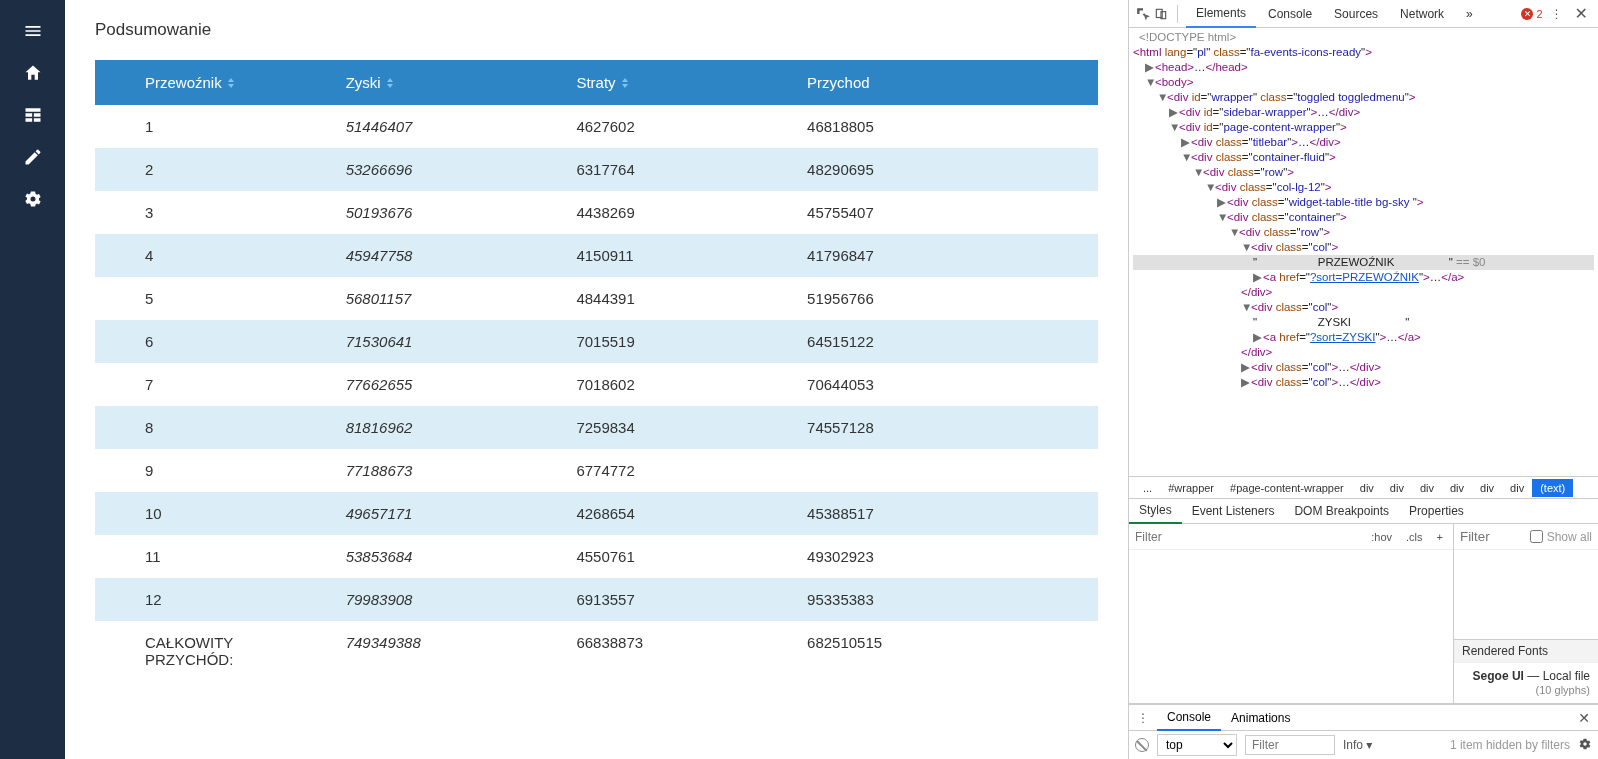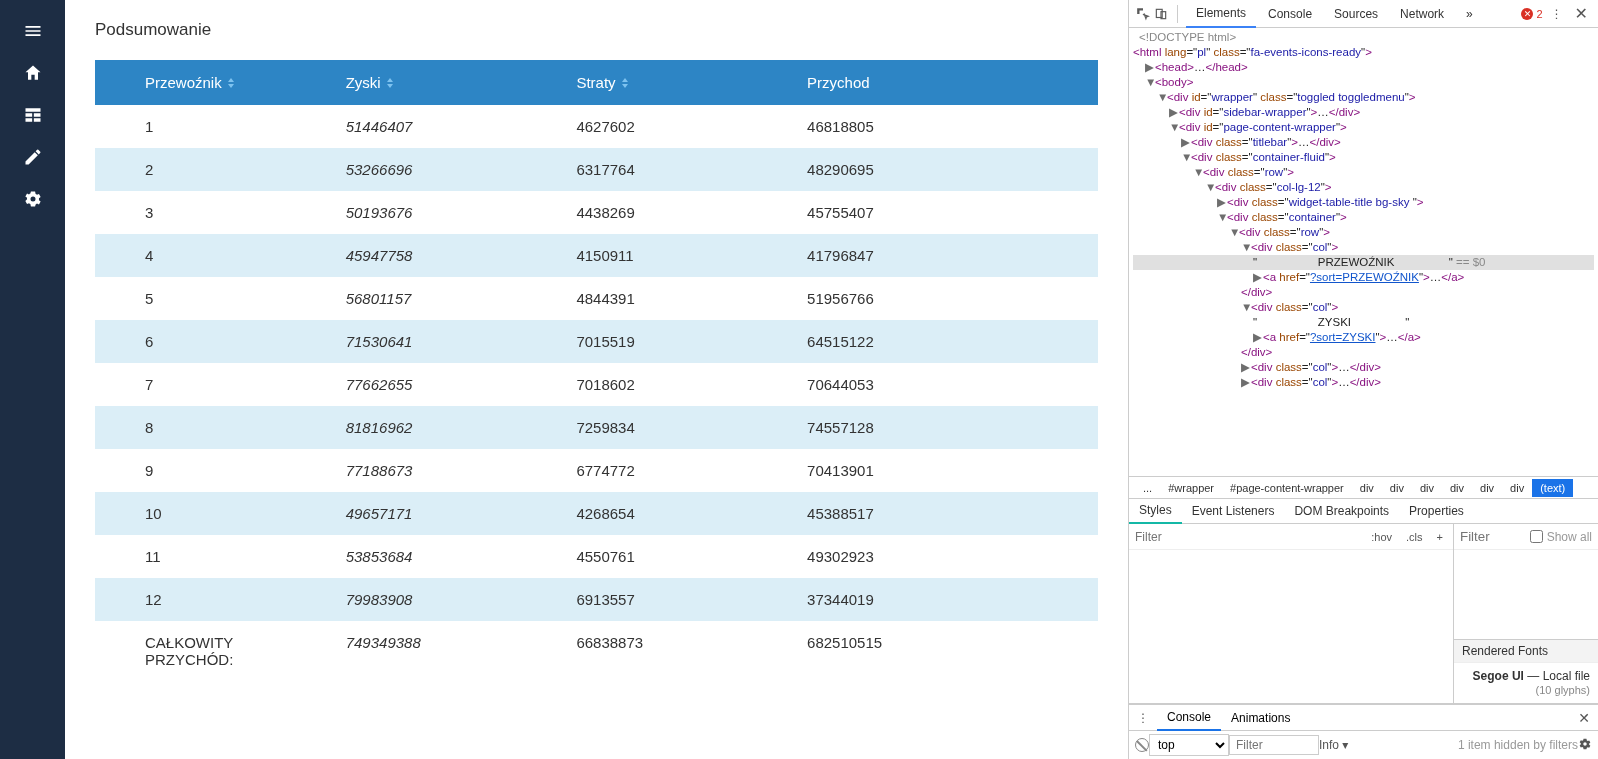--- a/index.html
+++ b/index.html
@@ -56,21 +56,21 @@
 .elements-panel .sel { background: #e0e0e0; }
 .elements-panel .selend { color: #888; }
 .elements-panel .quotedtext { white-space: pre; }
 
 .crumbs { height: 22px; border-top: 1px solid #ccc; display: flex; align-items: center; font-size: 11px; color: #333; padding: 0 6px; gap: 0; overflow: hidden; }
 .crumbs span { padding: 3px 8px; cursor: pointer; }
 .crumbs span.active { background: #1a73e8; color: #fff; }
 
 .styles-tabs { height: 26px; border-top: 1px solid #ccc; border-bottom: 1px solid #ccc; display: flex; align-items: center; font-size: 12px; }
 .styles-tabs .stab { padding: 5px 10px; cursor: pointer; color: #333; }
-.styles-tabs .stab.active { border-bottom: 2px solid #14b8a6; }
+.styles-tabs .stab.active { border-bottom: 2px solid #15803d; }
 
 .styles-body { display: flex; height: 180px; border-bottom: 1px solid #ccc; }
 .styles-left { flex: 1; display: flex; flex-direction: column; }
 .styles-filter { height: 26px; border-bottom: 1px solid #eee; display: flex; align-items: center; padding: 0 6px; gap: 6px; }
 .styles-filter input { flex: 1; border: none; outline: none; font-size: 12px; color: #999; }
 .styles-filter .hov, .styles-filter .cls, .styles-filter .plus { font-size: 11px; color: #555; cursor: pointer; padding: 2px 4px; }
 .styles-right { width: 145px; border-left: 1px solid #ccc; display: flex; flex-direction: column; }
 .styles-right .rfilter { height: 26px; border-bottom: 1px solid #eee; display: flex; align-items: center; padding: 0 6px; font-size: 12px; color: #999; }
 .styles-right .rfilter input[type=checkbox] { margin-right: 4px; }
 .styles-right .rfilter .lbl { flex: 1; }
@@ -80,21 +80,21 @@
 .rendered-fonts .rf-body b { font-weight: bold; }
 .rendered-fonts .rf-body .sub { color: #888; font-size: 11px; }
 
 .console-drawer { border-top: 1px solid #ccc; }
 .console-drawer .cd-tabs { height: 26px; display: flex; align-items: center; border-bottom: 1px solid #ccc; font-size: 12px; }
 .console-drawer .cd-tabs .menu { padding: 0 8px; color: #555; cursor: pointer; }
 .console-drawer .cd-tabs .ctab { padding: 5px 10px; cursor: pointer; }
 .console-drawer .cd-tabs .ctab.active { border-bottom: 2px solid #1a73e8; }
 .console-drawer .cd-tabs .spacer { flex: 1; }
 .console-drawer .cd-tabs .close { padding: 0 8px; cursor: pointer; font-size: 14px; color: #555; }
-.console-drawer .cd-bar { height: 28px; display: flex; align-items: center; padding: 0 6px; font-size: 12px; color: #555; }
+.console-drawer .cd-bar { height: 28px; display: flex; align-items: center; padding: 0 6px; gap: 8px; font-size: 12px; color: #555; }
 .console-drawer .cd-bar .no { width: 14px; height: 14px; border: 1.5px solid #888; border-radius: 50%; position: relative; }
 .console-drawer .cd-bar .no::after { content: ""; position: absolute; width: 14px; height: 1.5px; background: #888; top: 6px; left: -1px; transform: rotate(45deg); }
 .console-drawer .cd-bar select { border: 1px solid #ccc; font-size: 12px; padding: 2px 4px; width: 80px; background: #fff; }
 .console-drawer .cd-bar input { border: 1px solid #ccc; font-size: 12px; padding: 2px 6px; width: 90px; }
 .console-drawer .cd-bar .info { color: #555; }
 .console-drawer .cd-bar .hidden { color: #999; flex: 1; text-align: right; }
 .console-drawer .cd-bar .gear svg { width: 14px; height: 14px; fill: #555; }
 </style>
 </head>
 <body>
@@ -199,39 +199,38 @@
         <div class="row">
           <div class="td c1">8</div>
           <div class="td c2">81816962</div>
           <div class="td c3">7259834</div>
           <div class="td c4">74557128</div>
         </div>
         <div class="row">
           <div class="td c1">9</div>
           <div class="td c2">77188673</div>
           <div class="td c3">6774772</div>
-          <div class="td c4">70413901</div>
         </div>
         <div class="row">
           <div class="td c1">10</div>
           <div class="td c2">49657171</div>
           <div class="td c3">4268654</div>
           <div class="td c4">45388517</div>
         </div>
         <div class="row">
           <div class="td c1">11</div>
           <div class="td c2">53853684</div>
           <div class="td c3">4550761</div>
           <div class="td c4">49302923</div>
         </div>
         <div class="row">
           <div class="td c1">12</div>
           <div class="td c2">79983908</div>
           <div class="td c3">6913557</div>
-          <div class="td c4">37344019</div>
+          <div class="td c4">95335383</div>
         </div>
         <div class="row total">
           <div class="td c1">CAŁKOWITY PRZYCHÓD:</div>
           <div class="td c2">749349388</div>
           <div class="td c3">66838873</div>
           <div class="td c4">682510515</div>
         </div>
       </div>
   </div>
 </div>

